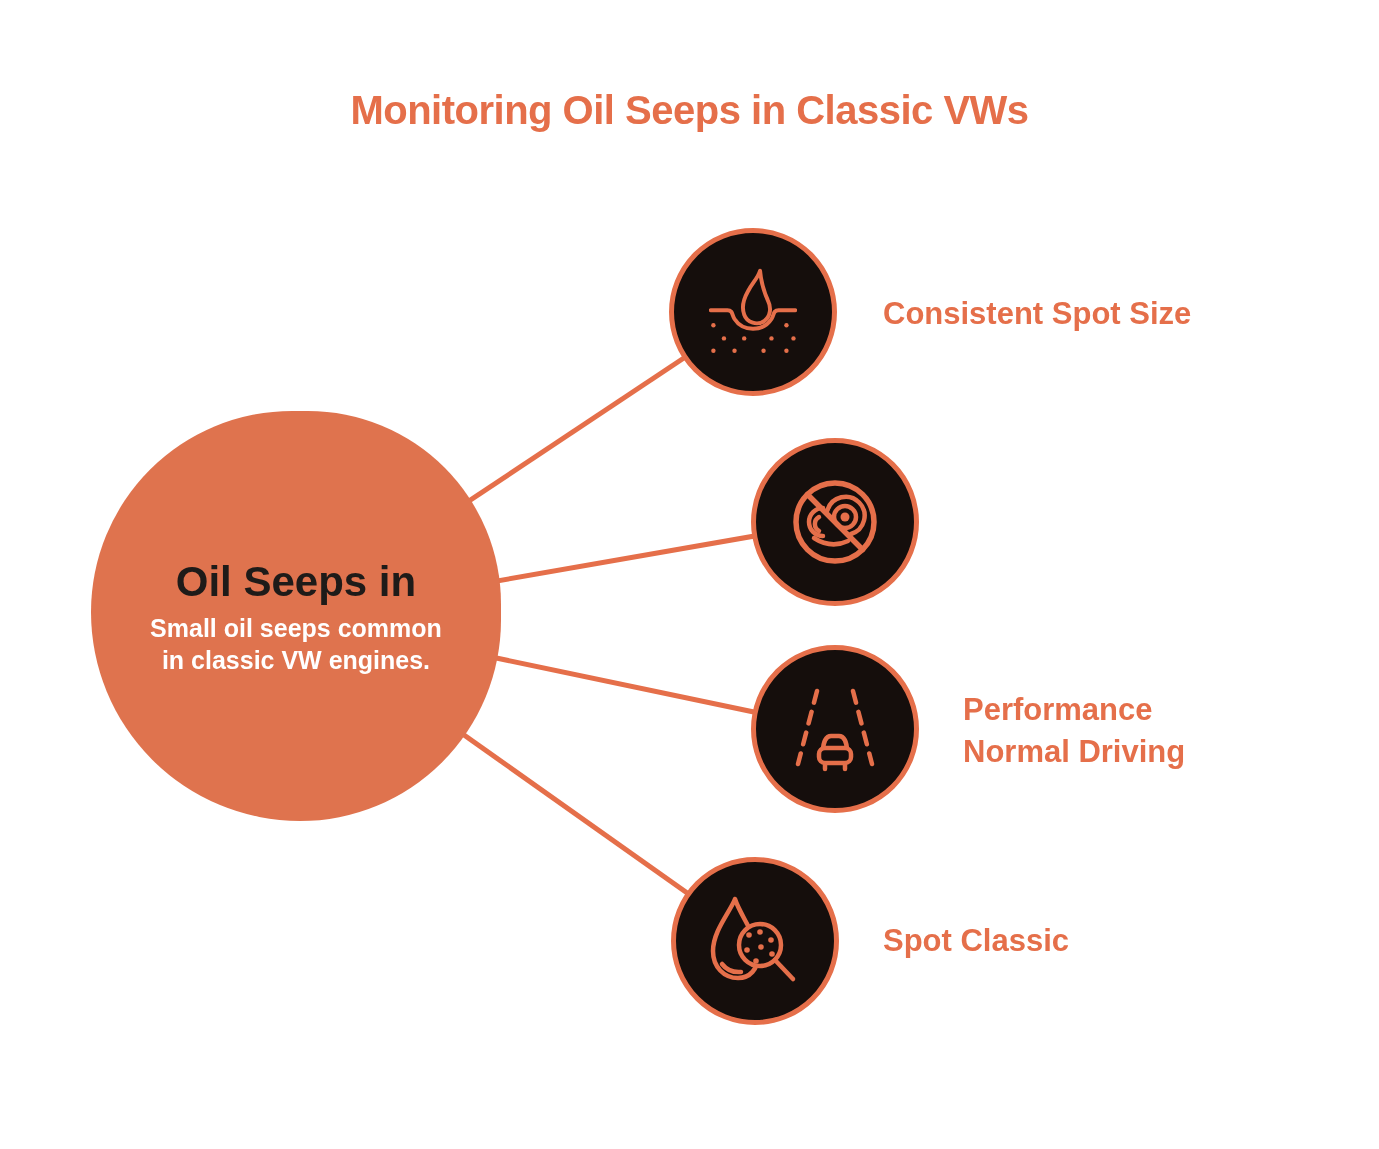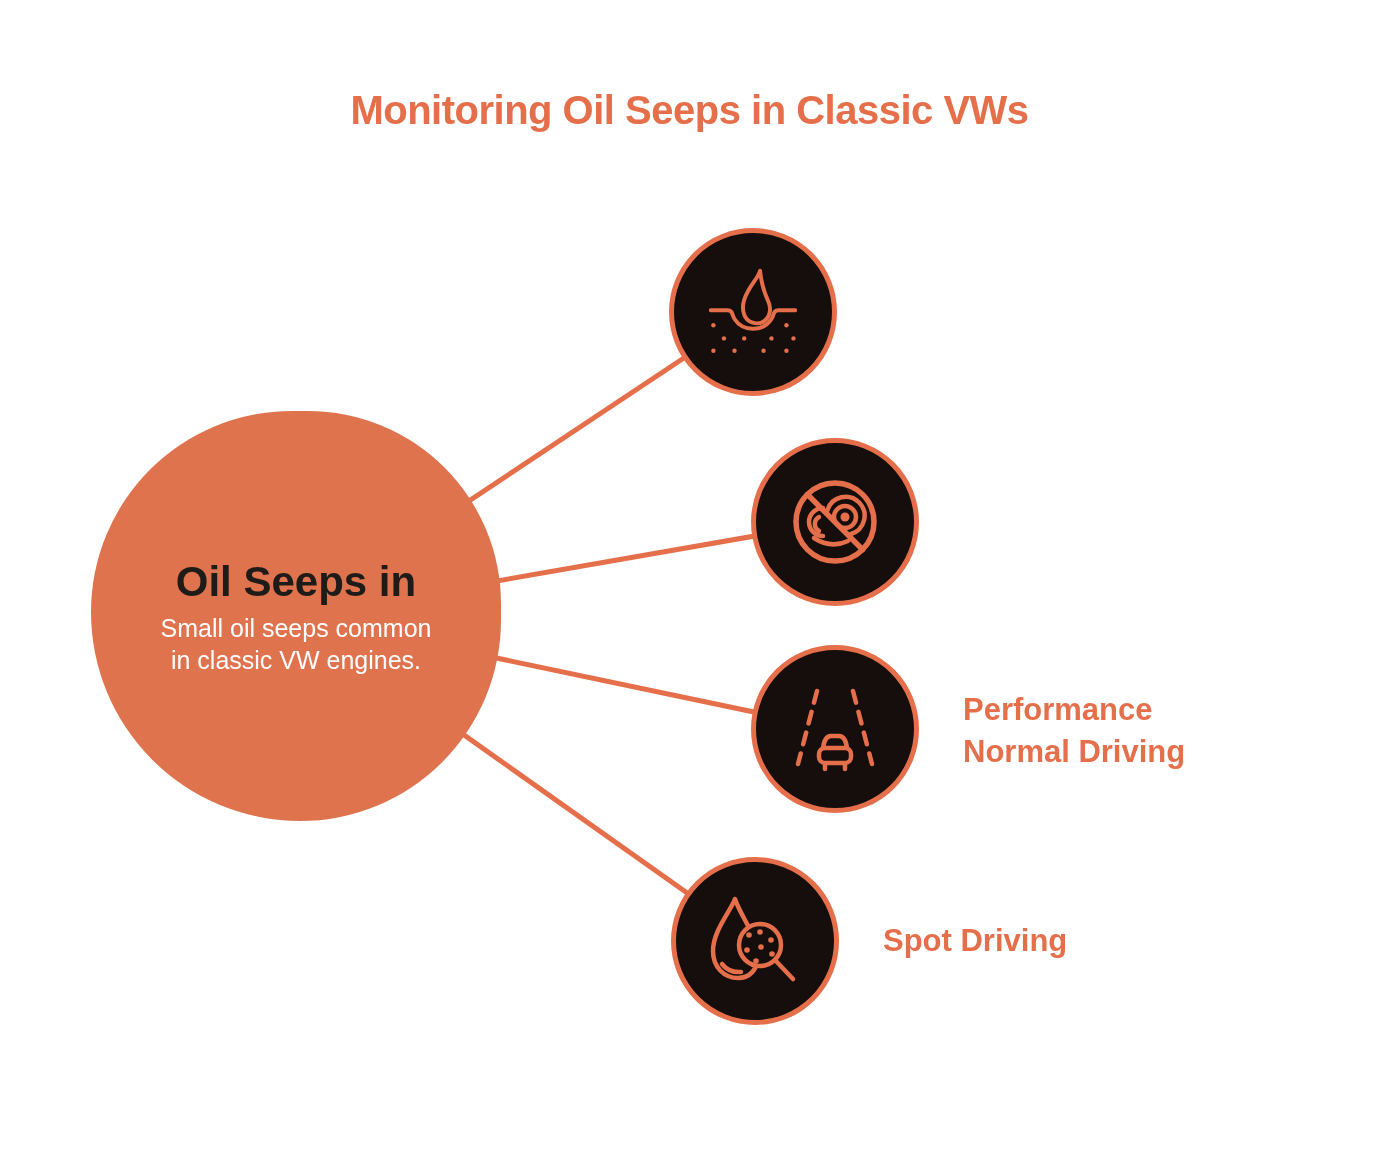--- a/index.html
+++ b/index.html
@@ -30,21 +30,21 @@
   .blob{
     position:absolute;left:91px;top:411px;width:410px;height:410px;
     background:var(--blob);
     border-radius:50% 48% 50% 52%;
     z-index:2;
     display:flex;flex-direction:column;align-items:center;justify-content:center;
     gap:4px;
     text-align:center;
   }
   .blob-heading{font-size:42px;font-weight:700;line-height:52px;color:var(--heading-text);}
-  .blob-desc{font-size:25px;font-weight:400;line-height:32px;color:var(--subtitle-text);}
+  .blob-desc{font-size:25px;font-weight:700;line-height:32px;color:var(--subtitle-text);}
   .node{
     position:absolute;width:158px;height:158px;
     background:var(--node-bg);
     border:5px solid var(--accent);
     border-radius:50%;
     z-index:3;
     display:flex;align-items:center;justify-content:center;
   }
   .node-1{left:669px;top:228px;}
   .node-2{left:751px;top:438px;}
@@ -142,22 +142,26 @@
         <circle class="dot" cx="55" cy="41" r="2.8"></circle>
       <circle class="dot" cx="66" cy="49" r="2.8"></circle>
         <circle class="dot" cx="42" cy="59" r="2.8"></circle>
       <circle class="dot" cx="56" cy="56" r="2.8"></circle>
         <circle class="dot" cx="67" cy="63" r="2.8"></circle>
       <circle class="dot" cx="51" cy="70" r="2.8"></circle>
       <line class="st" x1="70" y1="69" x2="88" y2="88" stroke-width="6"></line>
     </svg>
   </div>
 
+  <div class="label label-1">
+    <div>Consistent Spot Size</div>
+    <div></div>
+  </div>
   <div class="label label-3">
     <div>Performance</div>
     <div>Normal Driving</div>
   </div>
   <div class="label label-4">
-    <div>Spot Driving</div>
+    <div>Spot Classic</div>
     <div></div>
   </div>
 
 </div>
 
 </body></html>

